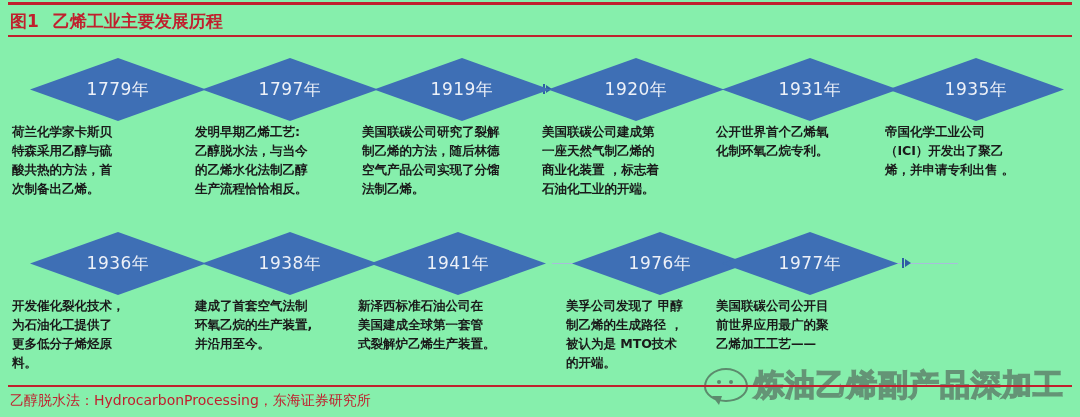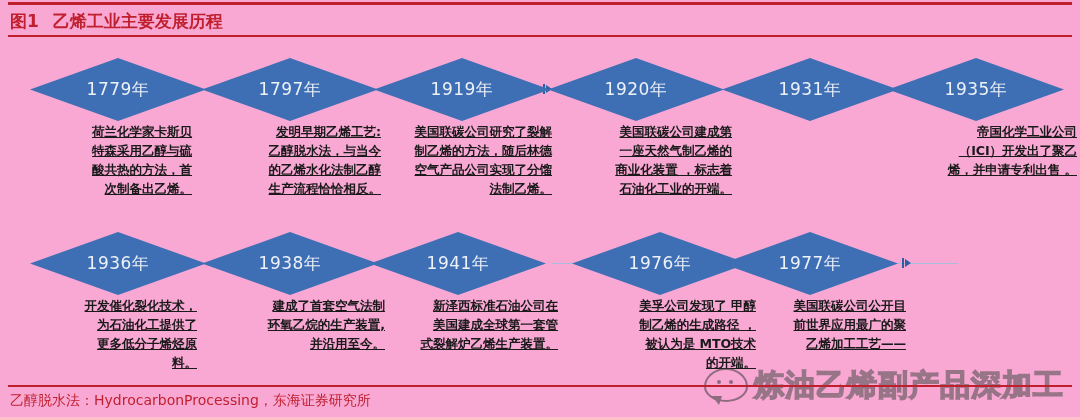--- a/index.html
+++ b/index.html
@@ -8,21 +8,21 @@
     padding: 0;
     background: #ffffff;
   }
   body {
     font-family: "DejaVu Sans", "Liberation Sans", sans-serif;
   }
   #page {
     position: relative;
     width: 1080px;
     height: 417px;
-    background: #f9a8d4;
+    background: #86efac;
     overflow: hidden;
     box-sizing: border-box;
   }
 
   
   .top-rule {
     position: absolute;
     left: 8px;
     top: 2px;
     width: 1064px;
@@ -124,22 +124,21 @@
   }
   .desc {
     position: absolute;
     top: 64px;
     font-size: 12.6px;
     line-height: 19px;
     color: #1A1A1A;
     font-weight: 700;
     letter-spacing: -0.1px;
     white-space: pre-line;
-    text-align: right;
-    text-decoration: underline;
+    text-align: left;
   }
 
   
   .watermark {
     position: absolute;
     left: 704px;
     top: 352px;
     width: 372px;
     height: 52px;
     display: flex;
@@ -285,20 +284,22 @@
 商业化装置 ，标志着
 石油化工业的开端。</div>
     </div>
 
     <div class="node" style="left:722px;">
       <div class="diamond-wrap">
         <div class="diamond">
           <span class="year">1931年</span>
         </div>
       </div>
+      <div class="desc" style="left:-6px;width:190px;">公开世界首个乙烯氧
+化制环氧乙烷专利。</div>
     </div>
 
     <div class="node" style="left:888px;">
       <div class="diamond-wrap">
         <div class="diamond">
           <span class="year">1935年</span>
         </div>
       </div>
       <div class="desc" style="left:-3px;width:192px;">帝国化学工业公司
 （ICI）开发出了聚乙

